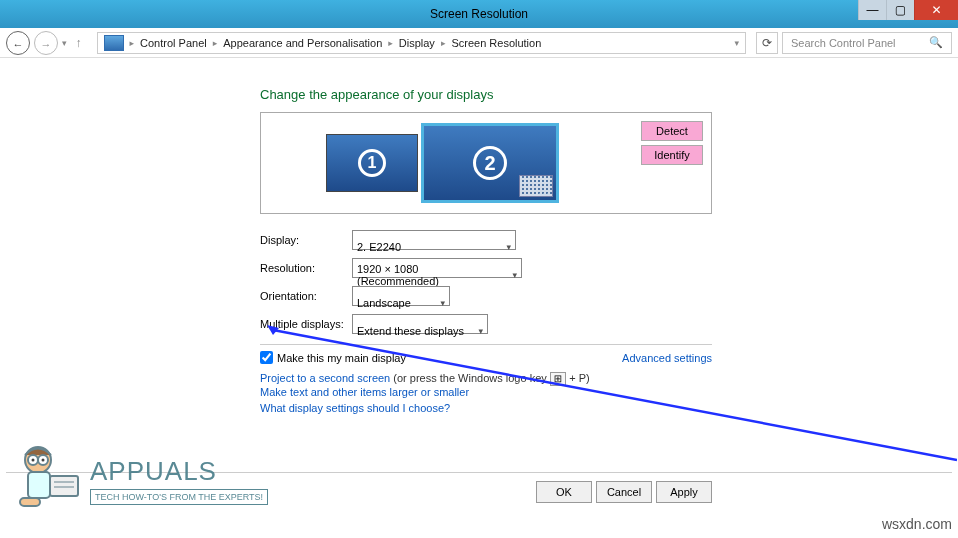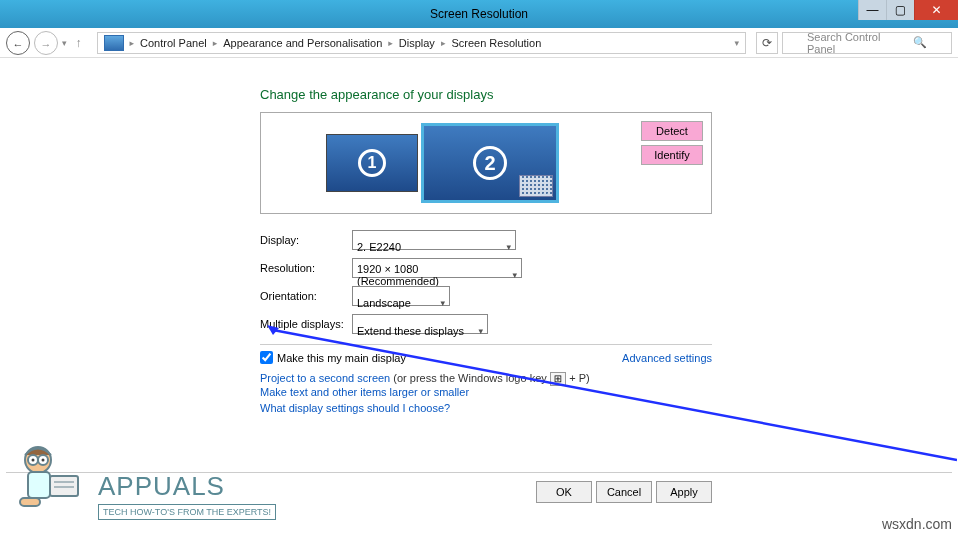--- a/index.html
+++ b/index.html
@@ -14,21 +14,21 @@
 
 .navbar { height: 30px; background: #fff; border-bottom: 1px solid #ddd; display: flex; align-items: center; padding: 0 6px; gap: 4px; }
 .navicon { width: 24px; height: 24px; border: 1px solid #bbb; border-radius: 50%; display: flex; align-items: center; justify-content: center; color: #888; font-size: 11px; }
 .navicon.active { border-color: #666; color: #333; }
 .uparrow { width: 16px; text-align: center; color: #888; }
 .cpicon { width: 20px; height: 16px; background: linear-gradient(#5fa8e0,#2f6db0); border: 1px solid #2f6db0; position: relative; }
 .breadcrumb { display: flex; align-items: center; gap: 6px; border: 1px solid #ccc; height: 22px; padding: 0 6px; flex: 1; font-size: 11px; color: #222; margin: 0 6px; }
 .breadcrumb .sep { color: #888; font-size: 9px; }
 .bcdrop { color: #888; font-size: 9px; margin-left: auto; }
 .refresh { width: 22px; height: 22px; border: 1px solid #ccc; display: flex; align-items: center; justify-content: center; color: #555; }
-.searchbox { width: 170px; height: 22px; border: 1px solid #ccc; display: flex; align-items: center; padding: 0 24px; color: #888; font-size: 11px; gap: 6px; }
+.searchbox { width: 170px; height: 22px; border: 1px solid #ccc; display: flex; align-items: center; padding: 0 8px; color: #888; font-size: 11px; gap: 6px; text-align: center; }
 .searchbox .mag { margin-left: auto; }
 
 .content { padding: 20px 0 0 260px; }
 .heading { color: #0a5a2a; font-size: 13px; margin-bottom: 10px; font-weight: normal; color: #064; }
 .heading { color: #0a6e2e; margin-top: 9px; }
 
 .preview { width: 452px; height: 102px; border: 1px solid #aaa; background: #fff; display: flex; align-items: center; position: relative; padding-left: 65px; }
 .mon { background: linear-gradient(#3f7bc0, #1e4a8a); border: 1px solid #444; position: relative; display: flex; align-items: center; justify-content: center; }
 .mon1 { width: 92px; height: 58px; margin-right: 3px; }
 .mon2 { width: 138px; height: 80px; border: 3px solid #4fb4e0; }
@@ -63,21 +63,21 @@
 .fbtns { right: 240px; }
 .fbtns { position: absolute; left: 530px; top: 8px; }
 .fbtn { width: 66px; height: 22px; background: #f0f0f0; border: 1px solid #999; font-size: 11px; display: flex; align-items: center; justify-content: center; }
 
 .wm { position: absolute; right: 6px; bottom: 6px; font-size: 14px; color: #555; }
 
 .arrow-line { position: absolute; left: 267px; top: 325px; width: 690px; height: 140px; pointer-events: none; }
 .arrow-line line { stroke: #2030ff; stroke-width: 2.5; }
 .arrow-line polygon { fill: #2030ff; }
 
-.logo-art { position: absolute; left: 10px; bottom: 18px; display: flex; align-items: flex-end; gap: 16px; opacity: .92; }
+.logo-art { position: absolute; left: 10px; bottom: 18px; display: flex; align-items: center; gap: 8px; opacity: .92; }
 .guy { width: 72px; height: 80px; }
 .brand { font-family: Impact, sans-serif; }
 .brand .name { font-size: 26px; color: #4b7f8c; letter-spacing: 1px; }
 .brand .tag { font-size: 9px; color: #4b7f8c; border: 1px solid #4b7f8c; padding: 2px 4px; margin-top: 2px; font-family: Liberation Sans, sans-serif; }
 </style>
 </head>
 <body>
 
 <div class="titlebar">
   <span class="title">Screen Resolution</span>

